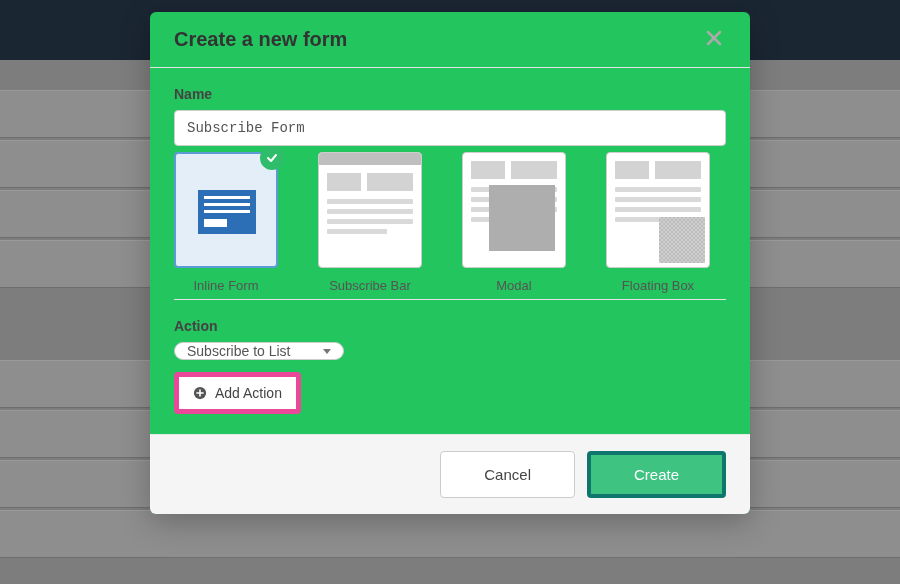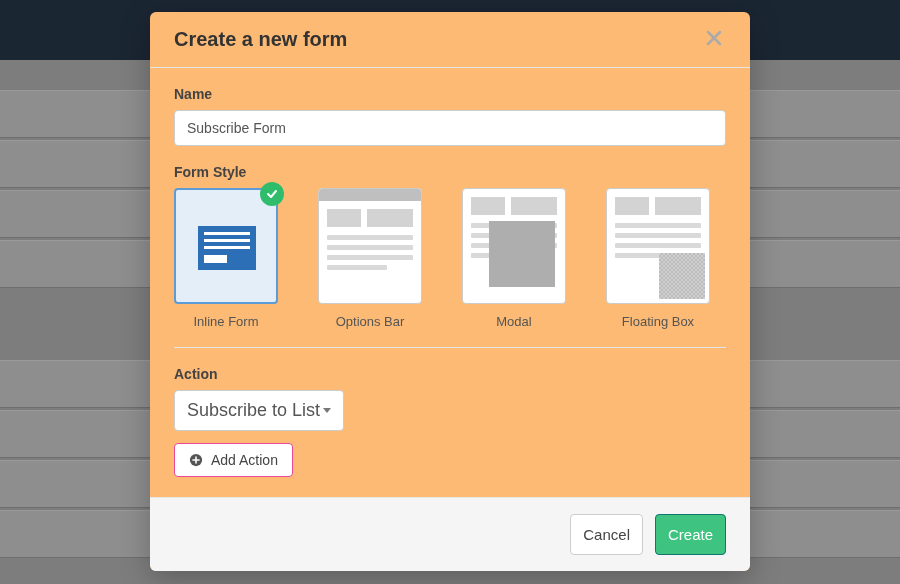--- a/index.html
+++ b/index.html
@@ -15,21 +15,21 @@
   .bg-row {
     position: absolute; left: 0; right: 0; height: 48px;
     background: #8e8e8e;
     border-top: 1px solid #9a9a9a;
     border-bottom: 1px solid #6e6e6e;
   }
   .modal {
     position: absolute;
     top: 12px; left: 150px;
     width: 600px;
-    background: #fdba74;
+    background: #22c55e;
     border-radius: 6px;
     box-shadow: 0 8px 30px rgba(0,0,0,0.25);
     overflow: hidden;
   }
   .modal-header {
     display: flex; align-items: center; justify-content: space-between;
     padding: 14px 24px;
     border-bottom: 1px solid #e5e5e5;
   }
   .modal-header h2 { font-size: 20px; font-weight: 600; color: #333; }
@@ -40,22 +40,23 @@
   .close-btn svg { width: 16px; height: 16px; }
   .modal-body { padding: 18px 24px 6px 24px; }
   .field-label { font-size: 14px; font-weight: 600; color: #444; margin-bottom: 8px; display: block; }
   .text-input {
     width: 100%;
     padding: 9px 12px;
     border: 1px solid #ccc;
     border-radius: 4px;
     font-size: 14px;
     color: #555;
-  }
-  .section { margin-bottom: 18px; }
+    font-family: Liberation Mono, monospace;
+  }
+  .section { margin-bottom: 6px; }
   .styles-row { display: flex; gap: 40px; }
   .style-opt { text-align: center; cursor: pointer; position: relative; }
   .style-card {
     width: 104px; height: 116px;
     border: 1px solid #ccc;
     border-radius: 4px;
     background: #fff;
     padding: 8px;
     position: relative;
   }
@@ -89,54 +90,54 @@
   .modal-overlay-box {
     position: absolute; top: 24px; left: 18px; width: 66px; height: 66px;
     background: #aeaeae;
   }
   .divider { border: none; border-top: 1px solid #e5e5e5; margin: 4px 0 18px 0; }
   .action-row { display: flex; gap: 25px; }
   .col-action { flex: 0 0 170px; }
   .col-options { flex: 1; }
   .select {
     width: 100%;
-    padding: 9px 12px;
+    padding: 0 12px;
     border: 1px solid #ccc;
-    border-radius: 4px;
-    font-size: 18px; color: #555;
+    border-radius: 16px;
+    font-size: 14px; color: #555;
     background: #fff;
     display: flex; align-items: center; justify-content: space-between;
     cursor: pointer;
   }
   .caret { width: 0; height: 0; border-left: 4px solid transparent; border-right: 4px solid transparent; border-top: 5px solid #777; }
   .add-action-btn {
     margin-top: 12px;
     padding: 8px 14px;
-    border: 1px solid #ec4899;
+    border: 5px solid #ec4899;
     border-radius: 4px;
     background: #fff;
     font-size: 14px; color: #444; font-weight: 500;
     display: flex; align-items: center; gap: 8px;
     cursor: pointer;
   }
   .plus-icon { width: 14px; height: 14px; }
   .modal-footer {
     background: #f5f5f5;
     border-top: 1px solid #e8e8e8;
     padding: 16px 24px;
     display: flex; justify-content: flex-end; gap: 12px;
   }
   .btn {
-    padding: 11px 12px;
+    padding: 11px 43px;
     border-radius: 4px;
     font-size: 15px; font-weight: 500;
     cursor: pointer;
   }
   .btn-cancel { background: #fff; border: 1px solid #ccc; color: #444; }
-  .btn-create { background: #3fc380; border: 1px solid #0f766e; color: #fff; }
+  .btn-create { background: #3fc380; border: 4px solid #0f766e; color: #fff; }
 </style>
 </head>
 <body>
 
 <div class="bg">
   <div class="bg-top"></div>
   <div class="bg-row" style="top:90px"></div>
   <div class="bg-row" style="top:140px"></div>
   <div class="bg-row" style="top:190px"></div>
   <div class="bg-row" style="top:240px"></div>
@@ -157,21 +158,20 @@
   </div>
 
   <div class="modal-body">
 
     <div class="section">
       <label class="field-label">Name</label>
       <input class="text-input" value="Subscribe Form" style="">
     </div>
 
     <div class="section">
-      <label class="field-label">Form Style</label>
       <div class="styles-row">
 
         <div class="style-opt selected">
           <div class="style-card">
             <div class="check-badge">
               <svg viewBox="0 0 12 12">
                   <path d="M2 6 L5 9 L10 3" stroke="#fff" stroke-width="2" fill="none" stroke-linecap="round" stroke-linejoin="round"></path>
                 </svg>
             </div>
             <div class="thumb">
@@ -193,21 +193,21 @@
               <div class="thumb-row">
                   <div class="gray-box" style="width:34px;height:18px"></div>
                   <div class="gray-box" style="flex:1;height:18px"></div>
                 </div>
               <div class="gray-line"></div>
                 <div class="gray-line"></div>
                 <div class="gray-line"></div>
                 <div class="gray-line" style="width:70%"></div>
             </div>
           </div>
-          <div class="style-label">Options Bar</div>
+          <div class="style-label">Subscribe Bar</div>
         </div>
 
         <div class="style-opt">
           <div class="style-card">
             <div class="thumb" style="position:relative">
               <div class="thumb-row">
                   <div class="gray-box" style="width:34px;height:18px"></div>
                   <div class="gray-box" style="flex:1;height:18px"></div>
                 </div>
               <div class="gray-line"></div>

